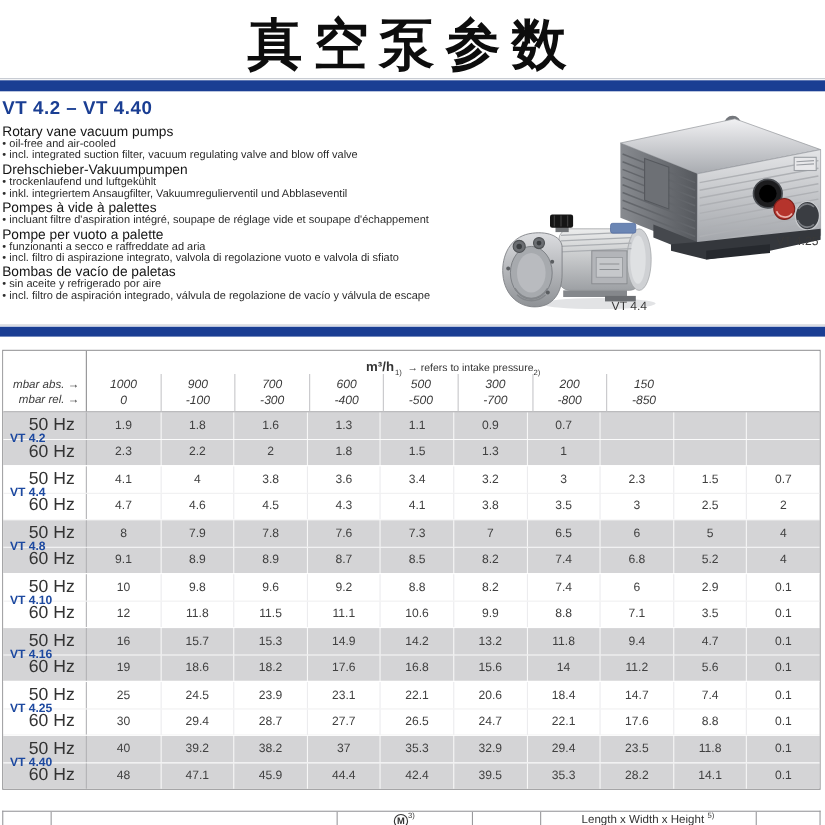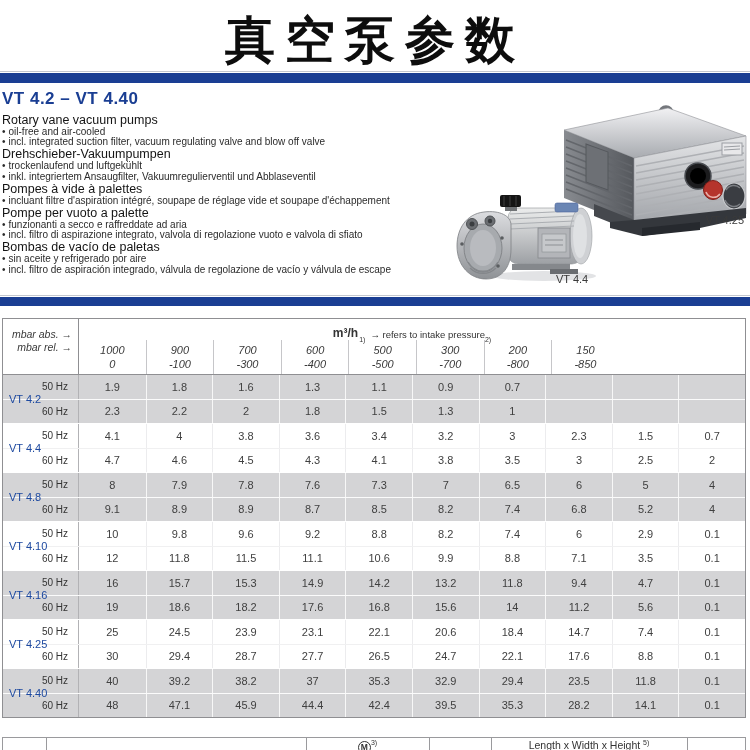--- a/index.html
+++ b/index.html
@@ -22,46 +22,46 @@
   .desc-bullet{font-size:10px;color:#2b2b2b;line-height:10.2px;margin:0;white-space:nowrap;}
   .desc-bullet .dot{margin-right:3px;}
   
   .img-label{font-size:11px;color:#3a3a3a;}
   .label-425{top:214px;left:688px;width:56px;text-align:right;}
   .label-44{top:273px;left:556px;}
   
   .ptable{left:2px;top:318px;width:744px;border:1px solid #8f8f92;box-sizing:border-box;background:#fff;}
   .thead{display:flex;height:55px;border-bottom:1px solid #8f8f92;background:#fff;}
   .th-left{width:76px;border-right:1px solid #8f8f92;display:flex;flex-direction:column;
-           justify-content:flex-end;padding:0 6px 20px 0;box-sizing:border-box;}
+           justify-content:flex-end;padding:0 6px 4px 0;box-sizing:border-box;}
   .mbar{font-style:italic;font-size:10.5px;color:#3a3a3a;text-align:right;line-height:13px;}
   .th-right{flex:1;display:flex;flex-direction:column;}
   .th-span{height:21px;display:flex;align-items:flex-end;justify-content:center;font-size:9.5px;color:#333;}
   .th-span b{font-size:12px;margin-right:1px;}
   .th-span sup,.th-col sup{font-size:7px;}
   .th-span .note{margin-left:5px;}
   .th-cols{flex:1;display:flex;}
   .th-col{width:66.6px;display:flex;flex-direction:column;justify-content:center;
           font-style:italic;font-size:11px;color:#3a3a3a;text-align:center;line-height:14px;}
   .th-col + .th-col{border-left:1px solid #c6c6c9;}
   .tgroup{position:relative;}
   .tgroup + .tgroup{border-top:1px solid #ffffff;}
   .g-gray{background:#d4d4d6;}
   .g-white{background:#ffffff;}
   .trow{display:flex;height:23.5px;}
   .g-gray .trow + .trow{border-top:1px solid rgba(255,255,255,.9);}
   .g-white .trow + .trow{border-top:1px solid #f0f0f1;}
   .hz{width:76px;box-sizing:border-box;padding-right:10px;display:flex;align-items:center;
-      justify-content:flex-end;font-size:10px;color:#333;border-right:1px solid #b2b2b5;}
+      justify-content:flex-end;font-size:16px;color:#333;border-right:1px solid #b2b2b5;}
   .dcell{width:66.6px;display:flex;align-items:center;justify-content:center;
          font-size:11px;color:#404040;box-sizing:border-box;}
   .g-gray .dcell + .dcell{border-left:1px solid rgba(255,255,255,.8);}
   .g-white .dcell + .dcell{border-left:1px solid #ececee;}
   .model{position:absolute;left:6px;top:0;height:100%;display:flex;align-items:center;
-         font-weight:normal;font-size:11px;color:#1d49a0;}
+         font-weight:bold;font-size:11px;color:#1d49a0;}
   
   .ftable{left:2px;top:737px;width:744px;height:13px;border:1px solid #9a9a9d;border-bottom:none;
           box-sizing:border-box;overflow:hidden;background:#fff;}
   .fline{position:absolute;top:0;bottom:0;width:1px;background:#9a9a9d;}
   .fcell{position:absolute;top:1px;text-align:center;font-size:10.5px;color:#333;}
   .circleM{display:inline-block;width:11px;height:11px;border:1px solid #333;border-radius:50%;
            font-size:8.5px;line-height:11px;font-weight:bold;text-align:center;vertical-align:-1px;}
   .fcell sup{font-size:7px;}
   sup{line-height:0;}
 </style>

